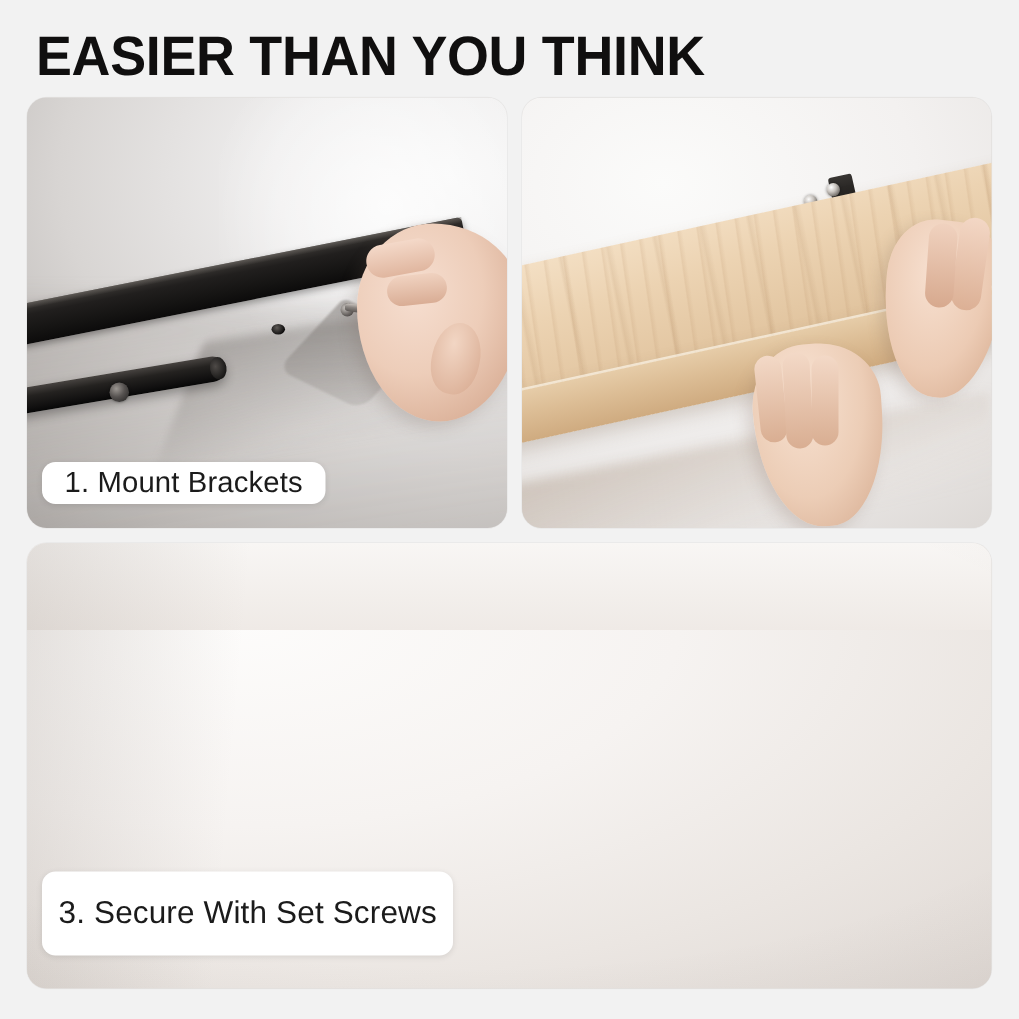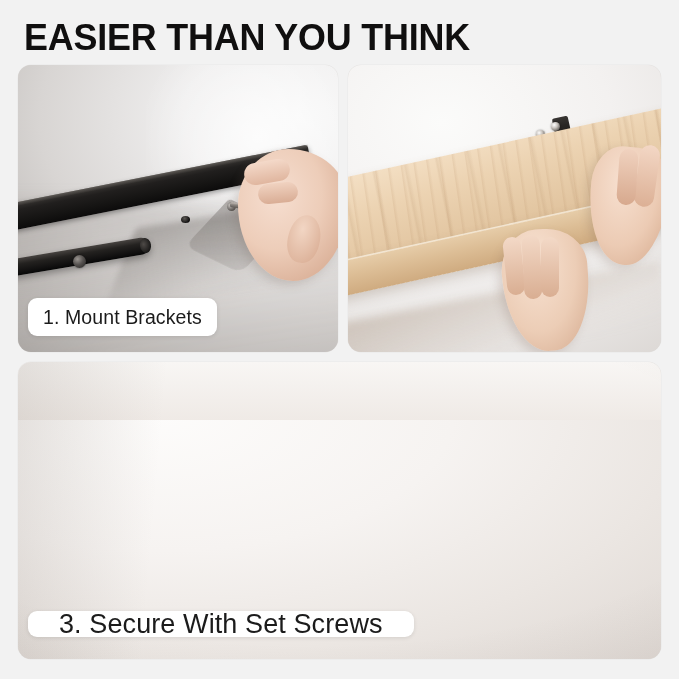--- a/index.html
+++ b/index.html
@@ -61,31 +61,31 @@
   }
 
   
   .caption-pill {
     position: absolute;
     background: #ffffff;
     border-radius: 9px;
     display: flex;
     align-items: center;
     padding: 0 15px;
-    height: 38px;
+    height: 28px;
     color: #1b1b1b;
     font-size: 19.5px;
     letter-spacing: 0.1px;
     white-space: nowrap;
     box-shadow: 0 1px 4px rgba(0,0,0,0.10);
     z-index: 5;
   }
   #caption-1 { left: 10px; bottom: 16px; }
   #caption-2 { left: 10px; bottom: 16px; }
-  #caption-3 { left: 10px; bottom: 22px; height: 26px; font-size: 27px; padding: 0 31px; }
+  #caption-3 { left: 10px; bottom: 22px; height: 56px; font-size: 21px; padding: 0 11px; }
 
   
   #p1-wall {
     position: absolute; inset: 0;
     background:
       radial-gradient(140% 110% at 88% 18%, #f7f7f7 0%, #efeeee 26%, #d8d5d3 58%, #b9b5b2 85%, #a6a29f 100%);
   }
   #p1-wall-shade {
     position: absolute; left: -8%; top: 48%; width: 130%; height: 60%;
     background: linear-gradient(172deg, rgba(140,134,130,0.30), rgba(210,206,203,0.05) 55%, rgba(255,255,255,0.0));

